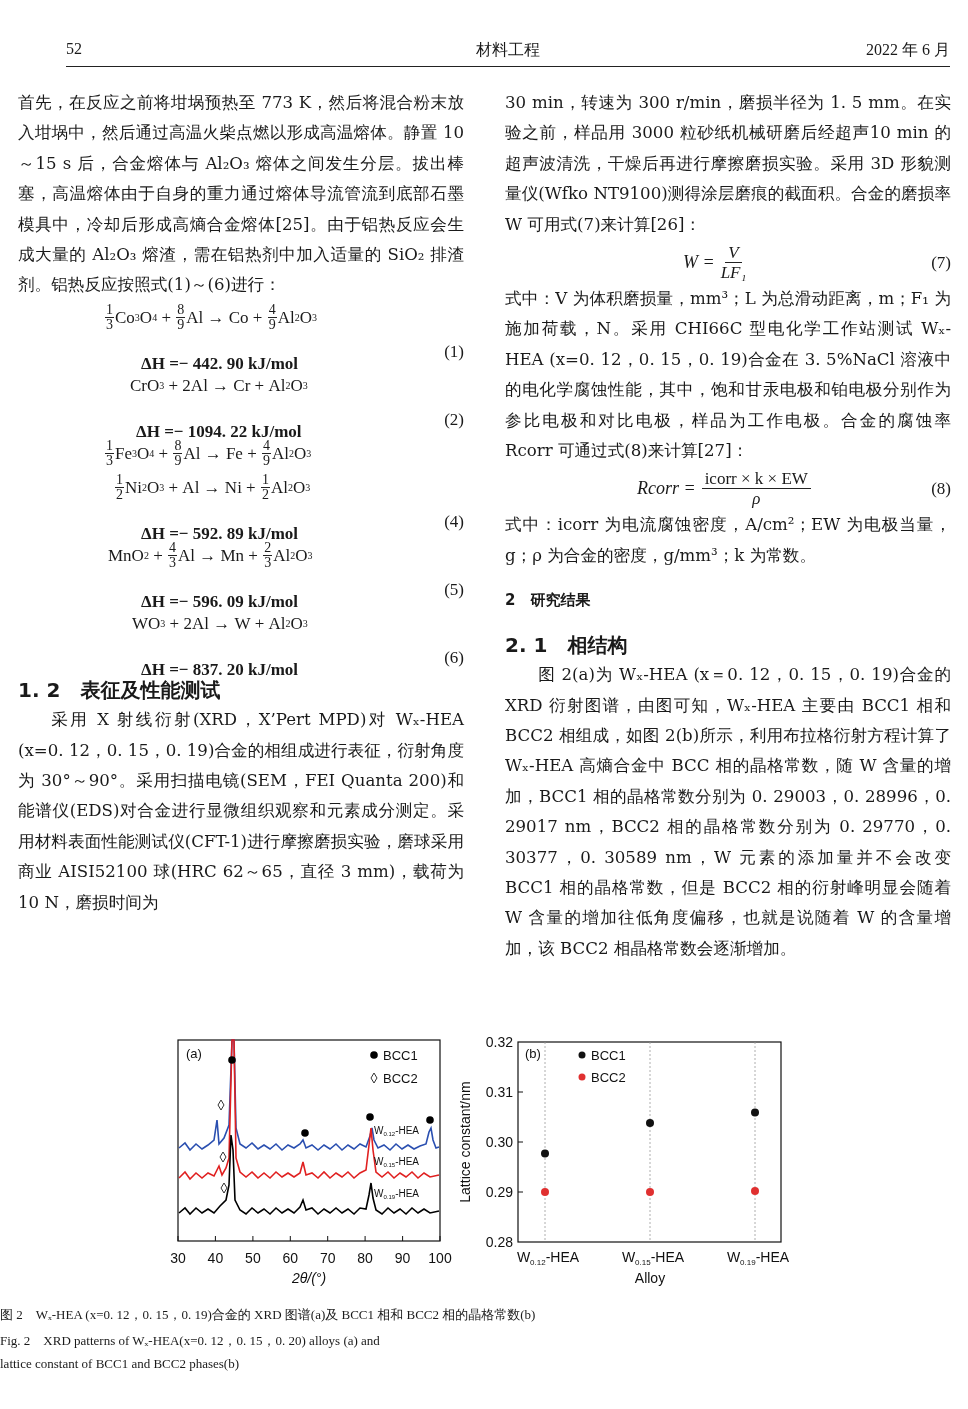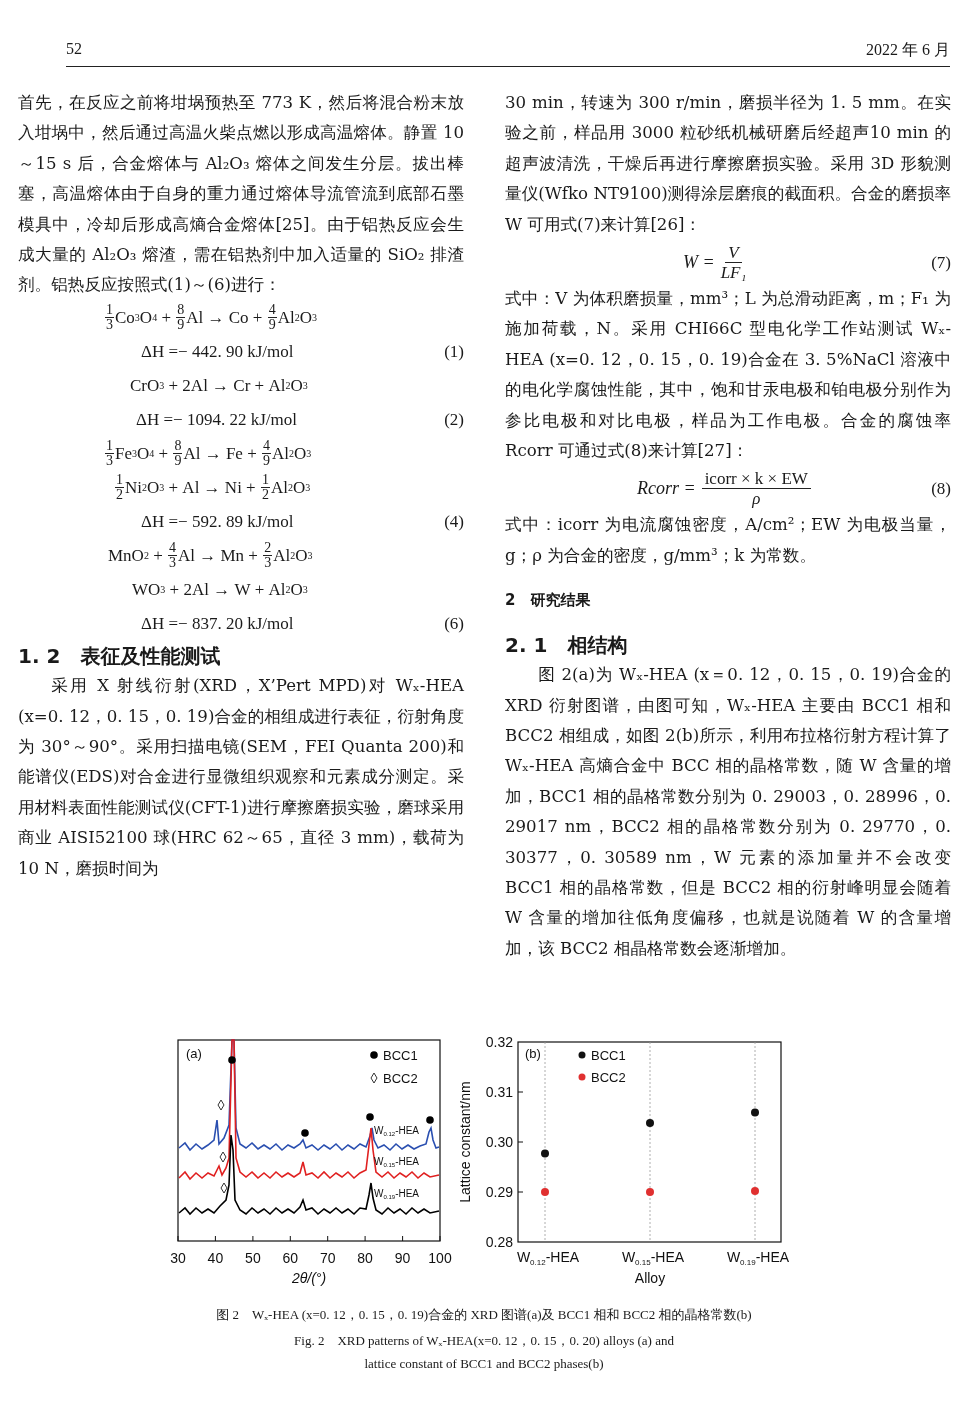--- a/index.html
+++ b/index.html
@@ -15,39 +15,40 @@
   .col.right { left: 505px; width: 446px; }
   .p { margin: 0; }
   .indent { text-indent: 2em; }
   sub, sup { font-size: 10px; line-height: 0; }
   .eq { position: relative; height: 34px; font-family: "Liberation Serif", serif; font-size: 17px; }
   .eq .body { position: absolute; top: 0; white-space: nowrap; display: flex; align-items: center; height: 34px; }
   .frac { display: inline-flex; flex-direction: column; align-items: center; vertical-align: middle;
           font-size: 14px; line-height: 14px; margin: 0 1px; }
   .frac .n { border-bottom: 1px solid #222; padding: 0 1px; }
   .dh { position: relative; height: 34px; font-family: "Liberation Serif", serif; font-size: 17px; }
-  .dh .body { position: absolute; top: 2px; white-space: nowrap; }
+  .dh .body { position: absolute; top: 14px; white-space: nowrap; font-weight: bold; }
   .dh .num { position: absolute; right: 0; top: 2px; }
   .h2 { font-family: "DejaVu Sans", sans-serif; font-weight: bold; font-size: 20px; }
   .h1 { font-family: "DejaVu Sans", sans-serif; font-weight: bold; font-size: 15px; }
   .it { font-style: italic; }
   .disp { position: relative; height: 44px; font-family: "Liberation Serif", serif; font-size: 18px; }
   .disp .body { position: absolute; display: flex; align-items: center; height: 44px; white-space: nowrap; }
   .disp .num { position: absolute; right: 0; top: 8px; font-size: 17px; }
   .dfrac { display: inline-flex; flex-direction: column; align-items: center; font-size: 17px; line-height: 19px; margin-left: 6px; }
   .dfrac .n { border-bottom: 1px solid #222; padding: 0 3px; }
   .fig { position: absolute; left: 0; top: 1030px; width: 968px; height: 270px; }
-  .caption { position: absolute; left: 0; right: 0; font-family: "Liberation Serif", serif; font-size: 13px; text-align: center; }
+  .caption { position: absolute; left: 0; right: 0; font-family: "Liberation Serif", serif; font-size: 13px; }
   svg text { font-family: "Liberation Sans", sans-serif; }
 </style>
 </head>
 <body>
 
 <div class="header">
   <span class="pg">52</span>
+  <span class="jn">材料工程</span>
   <span class="dt">2022 年 6 月</span>
 </div>
 
 <div class="col left">
   <p class="p">首先，在反应之前将坩埚预热至 773 K，然后将混合粉末放入坩埚中，然后通过高温火柴点燃以形成高温熔体。静置 10～15 s 后，合金熔体与 Al₂O₃ 熔体之间发生分层。拔出棒塞，高温熔体由于自身的重力通过熔体导流管流到底部石墨模具中，冷却后形成高熵合金熔体[25]。由于铝热反应会生成大量的 Al₂O₃ 熔渣，需在铝热剂中加入适量的 SiO₂ 排渣剂。铝热反应按照式(1)～(6)进行：</p>
 
   <div class="eq">
     <div class="body" style="left:86px">
       <span class="frac">
           <span class="n">1</span>
@@ -104,20 +105,24 @@
   <div class="eq">
     <div class="body" style="left:90px">
       MnO<sub>2</sub>&nbsp;+&nbsp;<span class="frac">
           <span class="n">4</span>
           <span>3</span>
         </span>Al&nbsp;→&nbsp;Mn&nbsp;+&nbsp;<span class="frac">
           <span class="n">2</span>
           <span>3</span>
         </span>Al<sub>2</sub>O<sub>3</sub>
     </div>
+  </div>
+  <div class="dh">
+    <span class="body" style="left:123px">ΔH =− 596. 09 kJ/mol</span>
+    <span class="num">(5)</span>
   </div>
   <div class="eq">
     <div class="body" style="left:114px">WO<sub>3</sub>&nbsp;+&nbsp;2Al&nbsp;→&nbsp;W&nbsp;+&nbsp;Al<sub>2</sub>O<sub>3</sub></div>
   </div>
   <div class="dh">
     <span class="body" style="left:123px">ΔH =− 837. 20 kJ/mol</span>
     <span class="num">(6)</span>
   </div>
 
   <div class="h2">1. 2　表征及性能测试</div>

